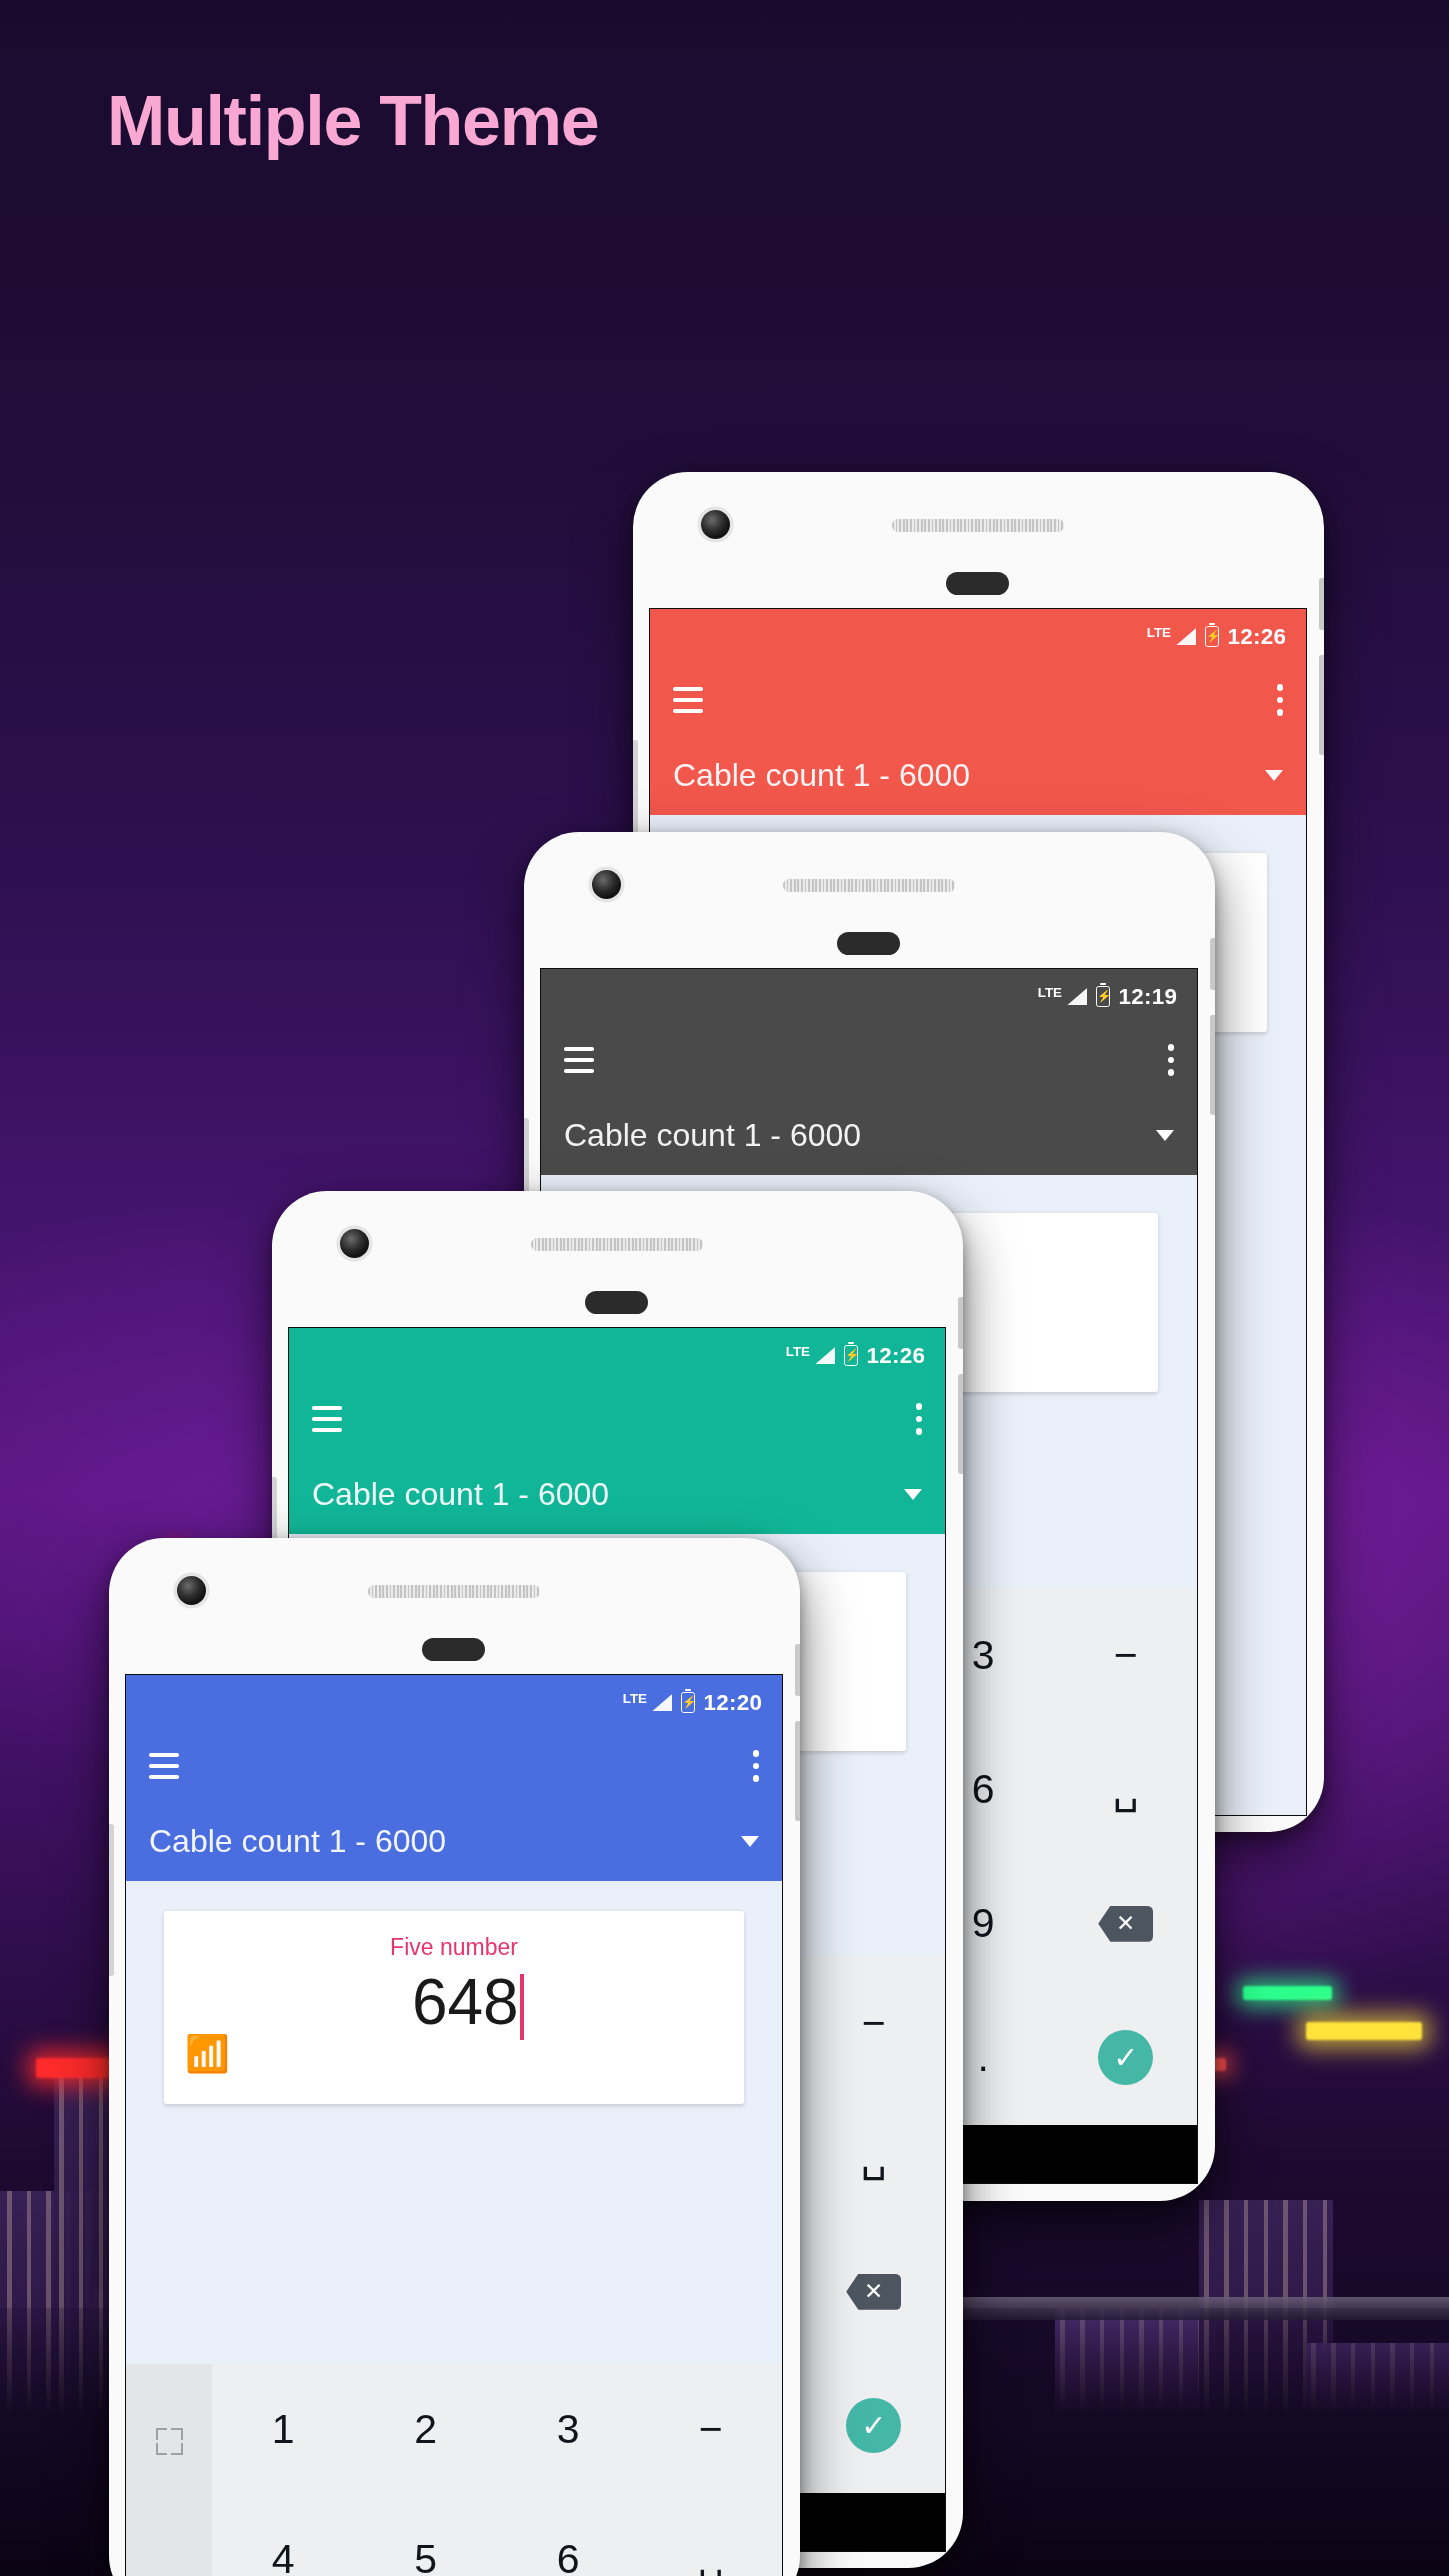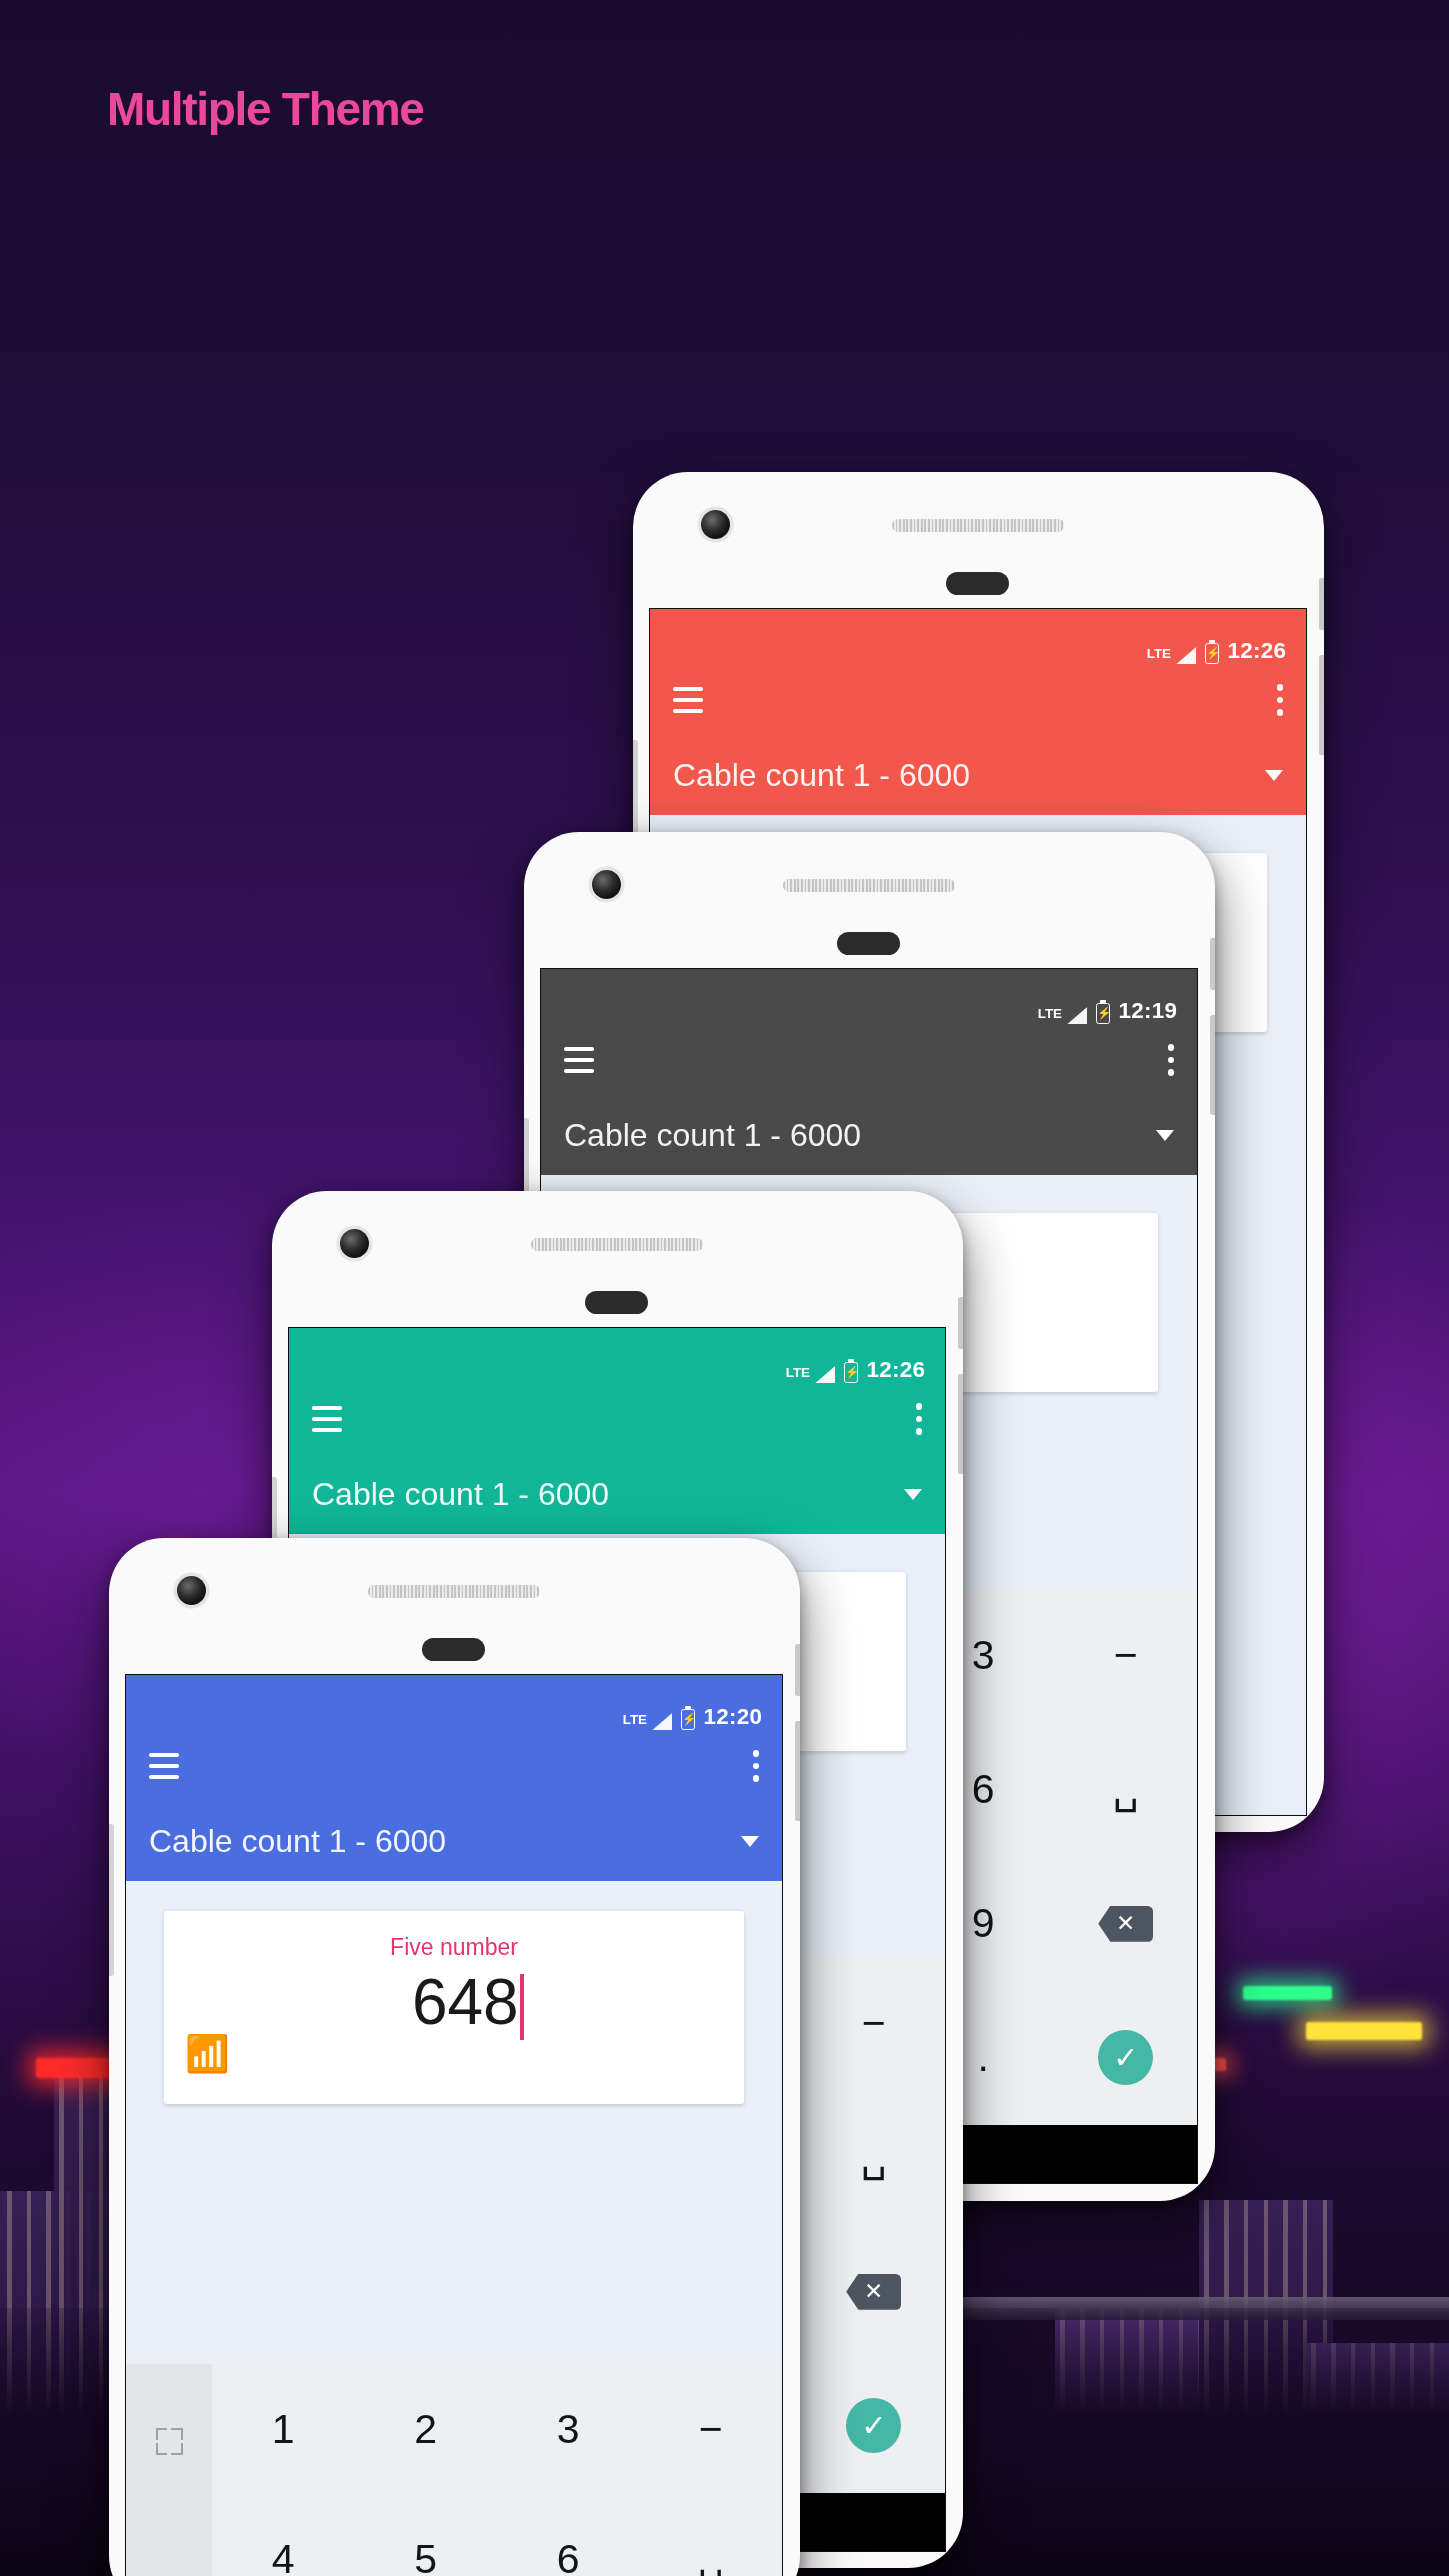--- a/index.html
+++ b/index.html
@@ -41,21 +41,21 @@
       radial-gradient(ellipse 233px 63px at 80% 84%, rgba(80,255,140,.5), rgba(80,255,140,0) 70%),
       radial-gradient(ellipse 179px 54px at 92% 88%, rgba(255,70,70,.5), rgba(255,70,70,0) 70%);
   }
   .waterline { position:absolute; left:0; right:0; bottom:0; height:268px;
     background: linear-gradient(180deg, rgba(30,12,52,.25) 0%, #150824 40%, #0b0414 100%); }
   .bridge { position:absolute; bottom:256px; left:58%; right:0; height:23px;
     background: linear-gradient(180deg,#6a5f78,#2a2136); opacity:.85; }
 
   
   #header { position: absolute; left: 107px; top: 85px; z-index: 20; }
-  #title { color:#ec4899; font-size:46px; font-weight:700; letter-spacing:-1.3px; line-height:1.05; white-space:nowrap; }
+  #title { color:#f9a8d4; font-size:70px; font-weight:700; letter-spacing:-1.3px; line-height:1.05; white-space:nowrap; }
   #subtitle { color:#fff; font-size:39px; font-weight:400; margin-top:23px; white-space:nowrap; letter-spacing:0.2px; }
 
   
   .phone {
     position: absolute;
     background: #fafafa;
     border-radius: 55px;
     box-shadow: 0 23px 54px rgba(0,0,0,.55), 0 5.4px 14.3px rgba(0,0,0,.35);
     overflow: hidden;
   }
@@ -68,21 +68,21 @@
          background: radial-gradient(circle at 38% 34%, #6b6b6b 0%, #2c2c2c 42%, #111 70%, #444 100%);
          box-shadow: 0 0 0 3.6px rgba(225,225,225,.85); }
   .speaker { position:absolute; border-radius:6.3px;
              background: repeating-linear-gradient(90deg,#c4c4c4 0 1.8px,#ebebeb 1.8px 3.6px); }
   .sensor { position:absolute; border-radius:12.5px; background:#2b2b2b; }
 
   .screen { position:absolute; overflow:hidden; background:#eaf0fa; border:1.8px solid #0e0e0e; }
 
   
   .appbar { position:relative; width:100%; }
-  .statusbar { display:flex; align-items:flex-end; justify-content:flex-end; gap:9px; padding:0 19.7px; }
+  .statusbar { display:flex; align-items:center; justify-content:flex-end; gap:9px; padding:0 19.7px; }
   .sb-lte { font-size:13.4px; font-weight:700; color:#fff; line-height:1; transform:translateY(-3.6px); margin-right:-3.6px; }
   .sb-signal { width:19.7px; height:17px; background:#fff; clip-path: polygon(100% 0, 100% 100%, 0 100%); opacity:.95; }
   .sb-batt { width:13.4px; height:20.6px; border:1.8px solid #fff; border-radius:2.7px; position:relative; }
   .sb-batt::before { content:""; position:absolute; left:2.7px; top:-4.5px; width:6.3px; height:2.7px; background:#fff; border-radius:0.9px; }
   .sb-batt::after { content:"\26A1"; position:absolute; inset:0; color:#fff; font-size:11.6px; line-height:17px; text-align:center; }
   .sb-time { color:#fff; font-size:22.4px; font-weight:700; letter-spacing:0.3px; }
 
   .bar-actions { display:flex; align-items:center; justify-content:space-between; padding:0 23px; }
   .ham { width:30px; }
   .ham i { display:block; height:4.5px; background:#fff; border-radius:1.8px; margin-bottom:6.3px; }

